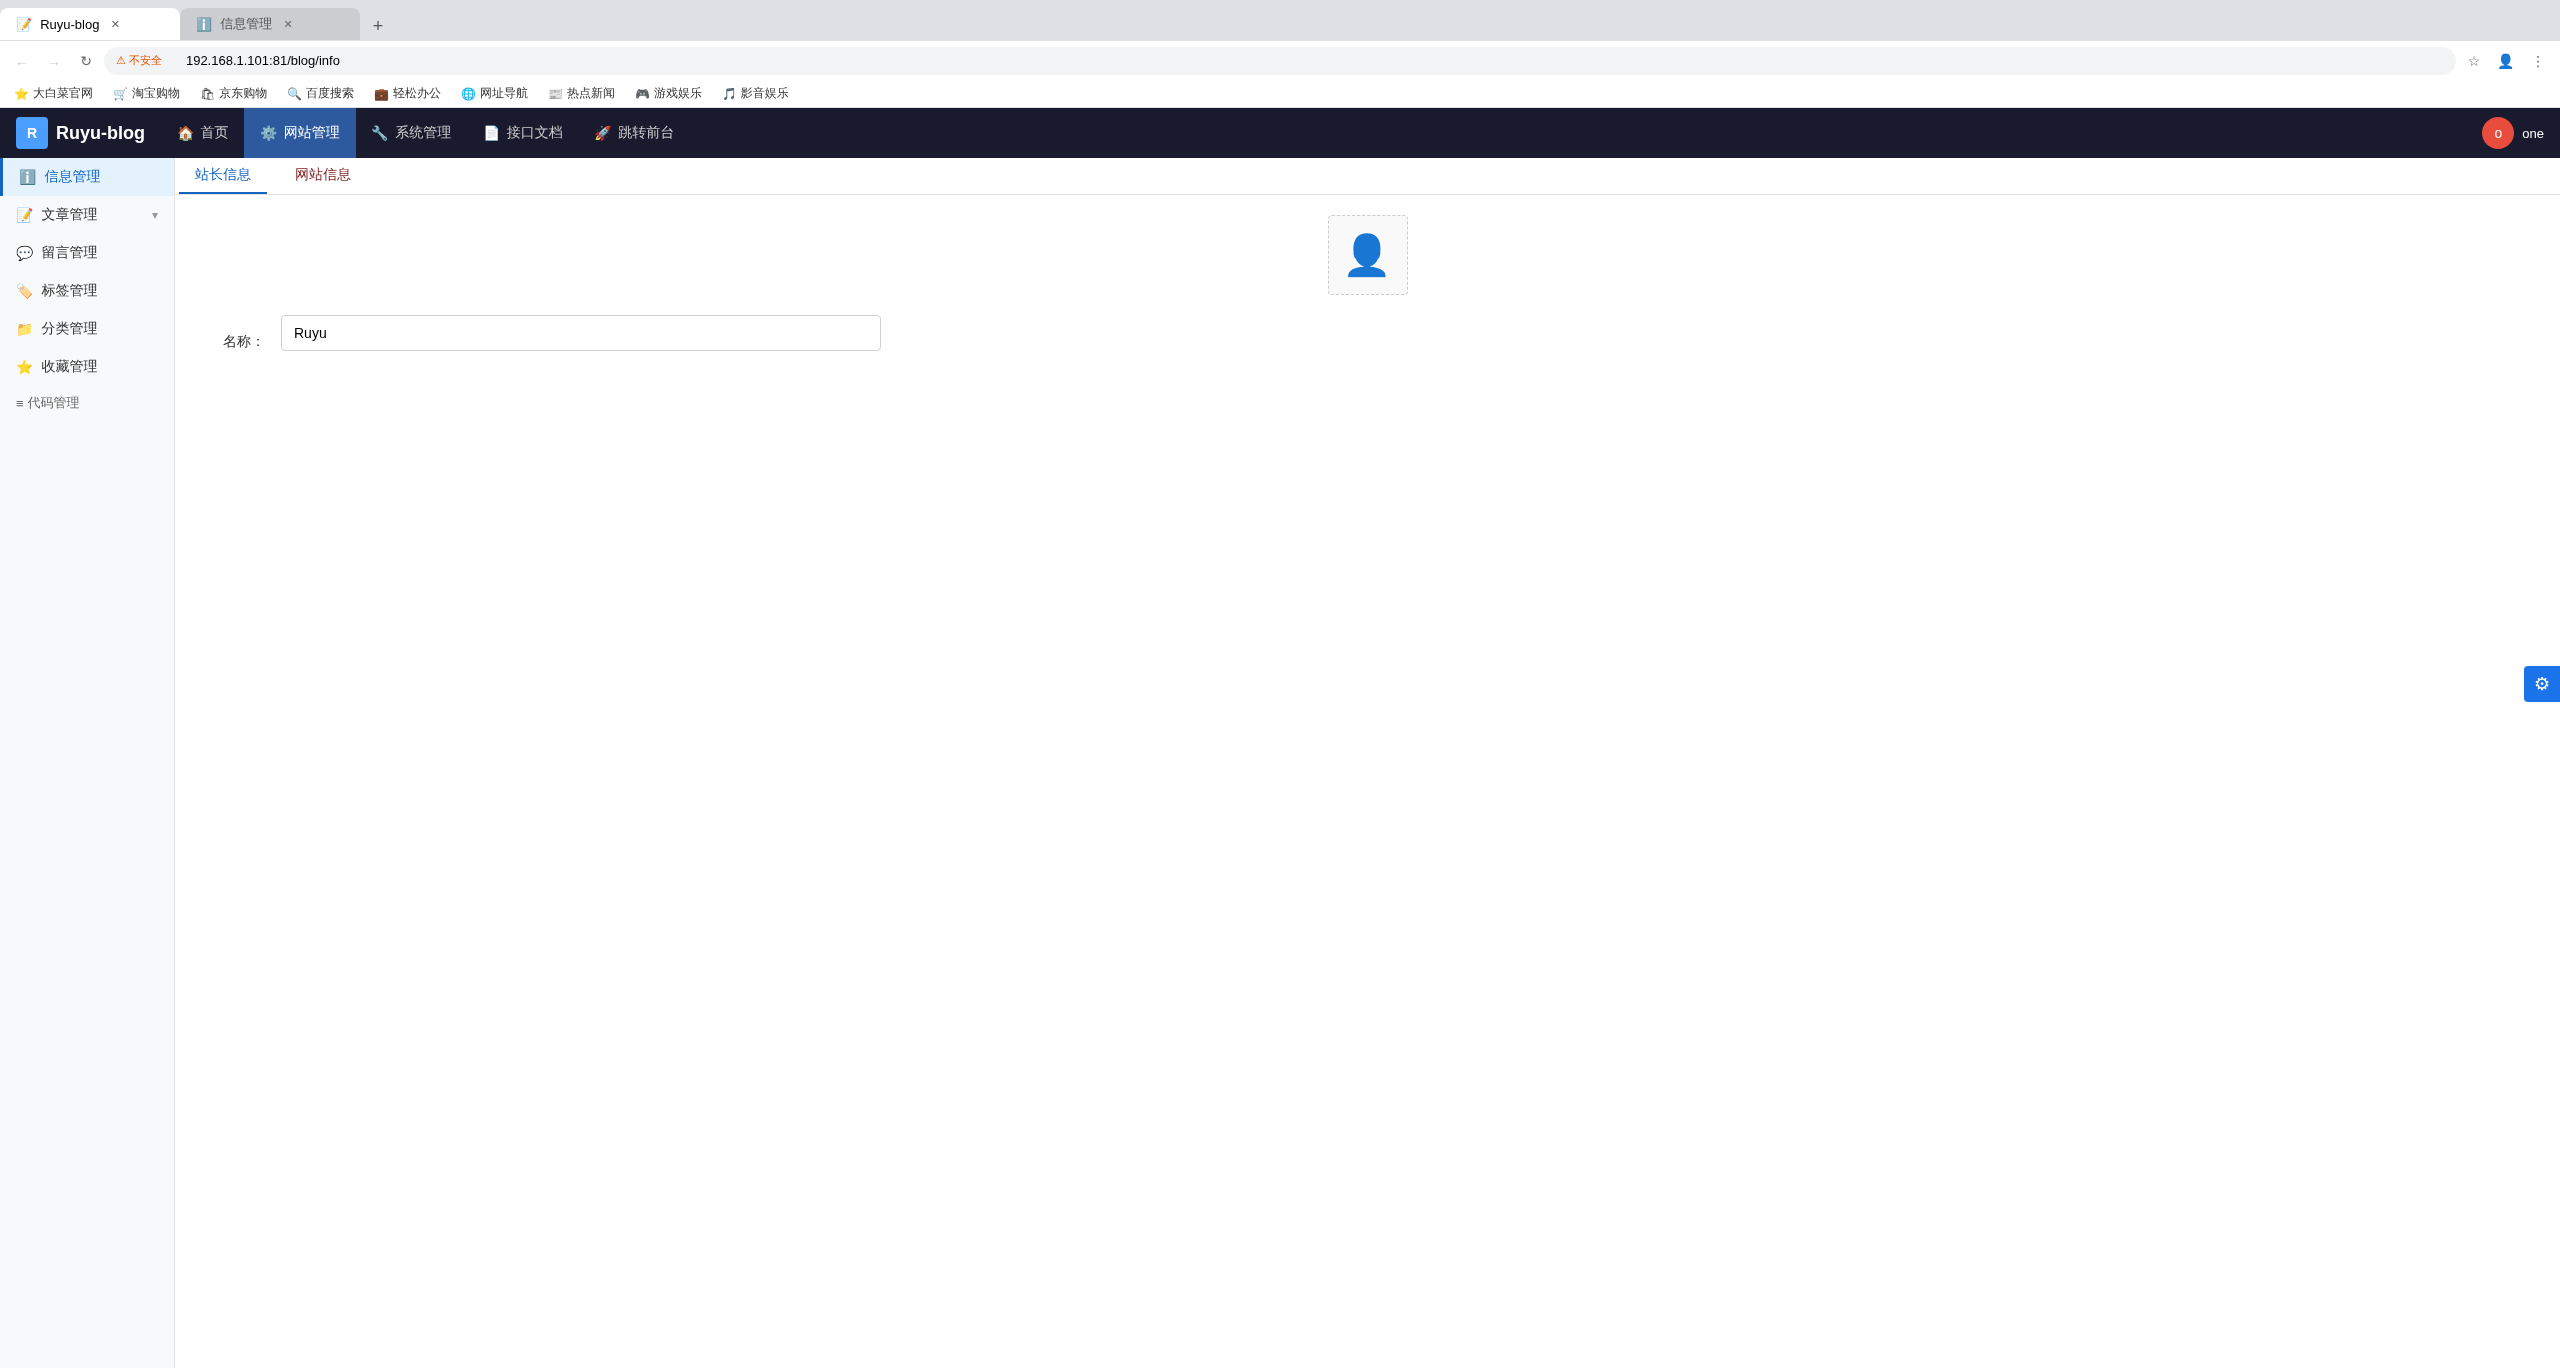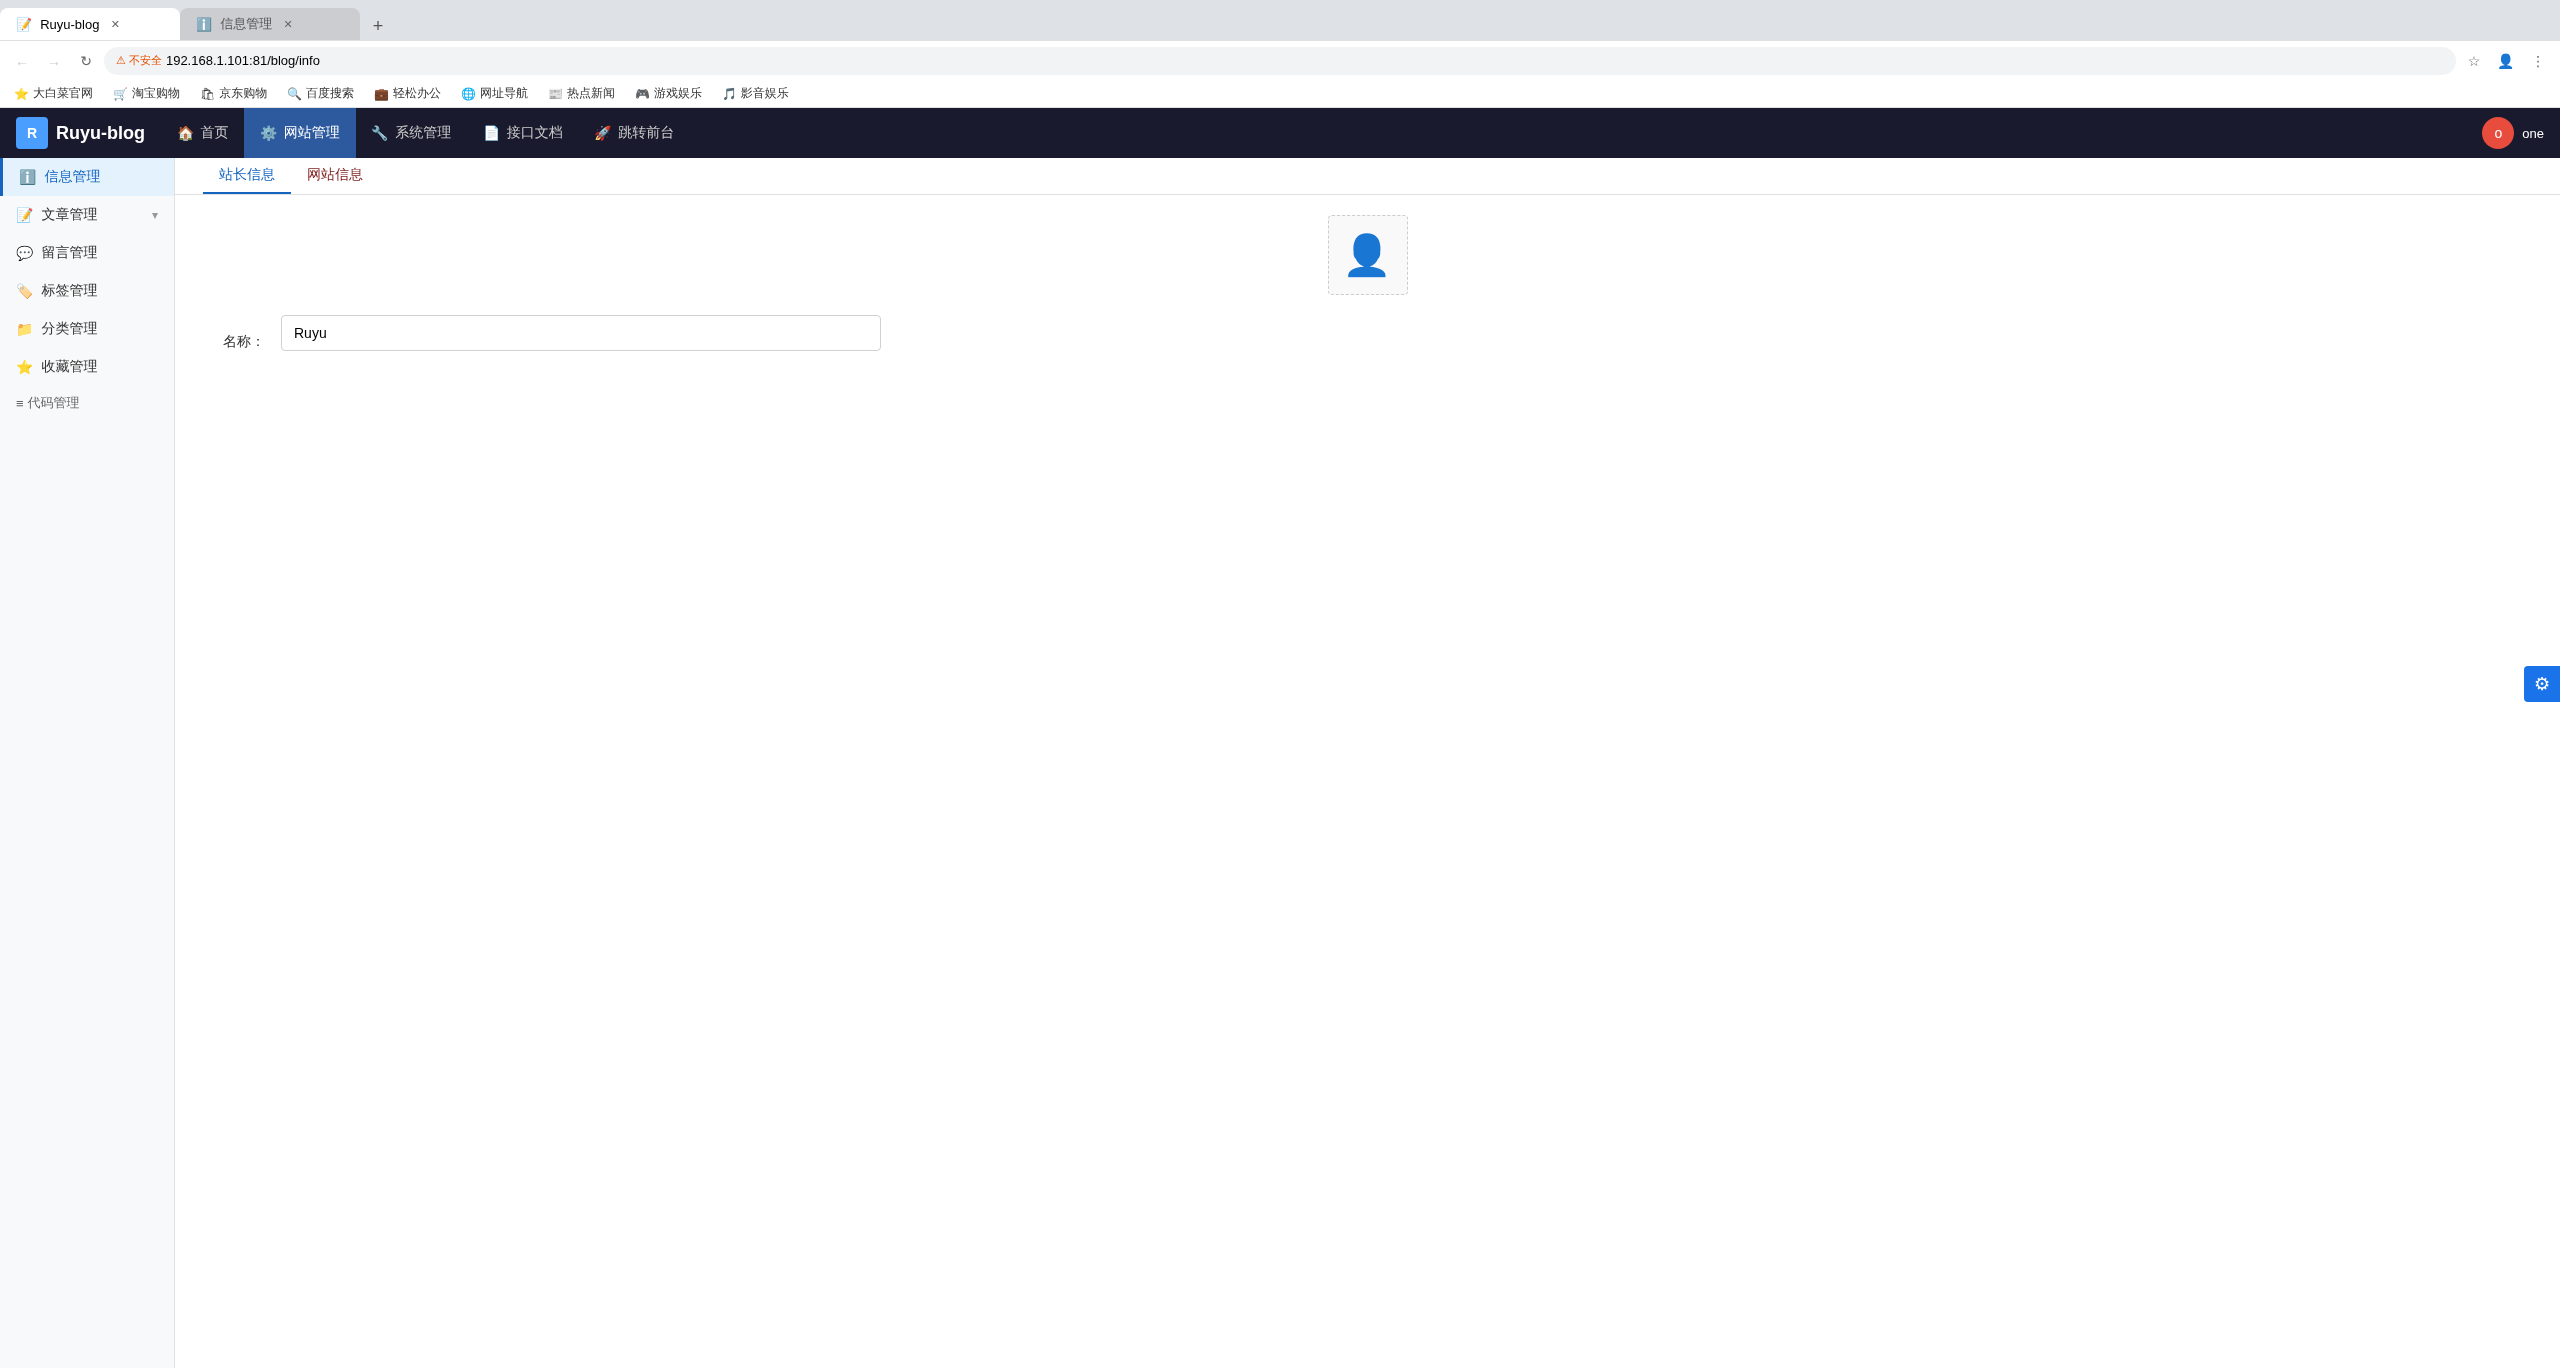--- a/index.html
+++ b/index.html
@@ -9,21 +9,21 @@
     .browser-chrome { background: #dee1e6; width: 100%; }
     .tab-bar { display: flex; align-items: flex-end; padding: 8px 0 0 0; height: 40px; background: #dee1e6; }
     .tab { display: flex; align-items: center; background: #fff; border-radius: 8px 8px 0 0; padding: 0 16px; height: 32px; font-size: 13px; min-width: 180px; gap: 8px; position: relative; }
     .tab-inactive { display: flex; align-items: center; background: #cbcdd1; border-radius: 8px 8px 0 0; padding: 0 16px; height: 32px; font-size: 13px; min-width: 180px; gap: 8px; color: #555; }
     .tab-close { width: 16px; height: 16px; border-radius: 50%; display: flex; align-items: center; justify-content: center; font-size: 11px; cursor: pointer; color: #666; }
     .new-tab-btn { width: 28px; height: 28px; border-radius: 50%; display: flex; align-items: center; justify-content: center; cursor: pointer; font-size: 18px; color: #555; margin-left: 4px; }
 
     .nav-bar { background: #fff; display: flex; align-items: center; padding: 4px 8px; gap: 4px; height: 40px; border-top: 1px solid #e0e0e0; }
     .nav-btn { width: 28px; height: 28px; border-radius: 50%; display: flex; align-items: center; justify-content: center; cursor: pointer; color: #666; font-size: 14px; border: none; background: transparent; }
     .nav-btn.disabled { color: #ccc; }
-    .address-bar { flex: 1; height: 28px; border: none; background: #f1f3f4; border-radius: 14px; padding: 0 12px; font-size: 13px; display: flex; align-items: center; gap: 4px; }
+    .address-bar { flex: 1; height: 28px; border: none; background: #f1f3f4; border-radius: 14px; padding: 0 12px; font-size: 13px; display: flex; align-items: center; gap: 24px; }
     .address-bar input { border: none; background: transparent; flex: 1; outline: none; font-size: 13px; }
     .address-bar-warning { color: #e65100; font-size: 11px; }
 
     .bookmarks-bar { background: #fff; display: flex; align-items: center; padding: 2px 8px; gap: 8px; height: 28px; border-bottom: 1px solid #e0e0e0; overflow: hidden; }
     .bookmark-item { display: flex; align-items: center; gap: 4px; font-size: 12px; color: #333; cursor: pointer; padding: 2px 6px; border-radius: 4px; white-space: nowrap; }
     .app-header { background: #1a1a2e; display: flex; align-items: center; height: 50px; padding: 0 16px; gap: 16px; }
     .app-logo { display: flex; align-items: center; gap: 8px; color: #fff; font-size: 18px; font-weight: bold; }
     .logo-icon { width: 32px; height: 32px; background: #4a9eff; border-radius: 4px; display: flex; align-items: center; justify-content: center; color: #fff; font-weight: bold; font-size: 14px; }
     .app-nav { display: flex; gap: 0; flex: 1; }
     .app-nav-item { display: flex; align-items: center; gap: 6px; color: #ccc; padding: 0 16px; height: 50px; cursor: pointer; font-size: 14px; }
@@ -36,21 +36,21 @@
 
     
     .sidebar { width: 175px; background: #f8f9fa; border-right: 1px solid #e0e0e0; overflow-y: auto; flex-shrink: 0; }
     .sidebar-item { display: flex; align-items: center; gap: 8px; padding: 10px 16px; cursor: pointer; font-size: 14px; color: #333; }
     .sidebar-item.active { background: #e3f2fd; color: #1565c0; border-left: 3px solid #1565c0; }
     .sidebar-item .s-icon { font-size: 14px; color: #666; }
     .sidebar-divider { padding: 8px 16px; cursor: pointer; color: #666; font-size: 13px; display: flex; align-items: center; gap: 4px; }
 
     
     .main-content { flex: 1; overflow-y: auto; background: #fff; }
-    .sub-nav { display: flex; gap: 0; border-bottom: 1px solid #e0e0e0; padding: 0 28px; background: #fff; }
+    .sub-nav { display: flex; gap: 12px; border-bottom: 1px solid #e0e0e0; padding: 0 4px; background: #fff; }
     .sub-nav-item { padding: 8px 16px; cursor: pointer; font-size: 14px; color: #7f1d1d; border-bottom: 2px solid transparent; }
     .sub-nav-item.active { color: #1565c0; border-bottom: 2px solid #1565c0; }
 
     .content-area { padding: 20px 30px; position: relative; }
     .watermark { position: absolute; color: rgba(0,0,0,0.06); font-size: 20px; pointer-events: none; user-select: none; transform: rotate(-30deg); }
 
     .form-group { margin-bottom: 24px; display: flex; align-items: flex-end; gap: 16px; }
     .form-label { width: 60px; text-align: right; font-size: 14px; color: #333; padding-top: 8px; flex-shrink: 0; }
     .form-input { flex: 1; max-width: 600px; height: 36px; border: 1px solid #d0d0d0; border-radius: 4px; padding: 0 12px; font-size: 14px; outline: none; }
 

